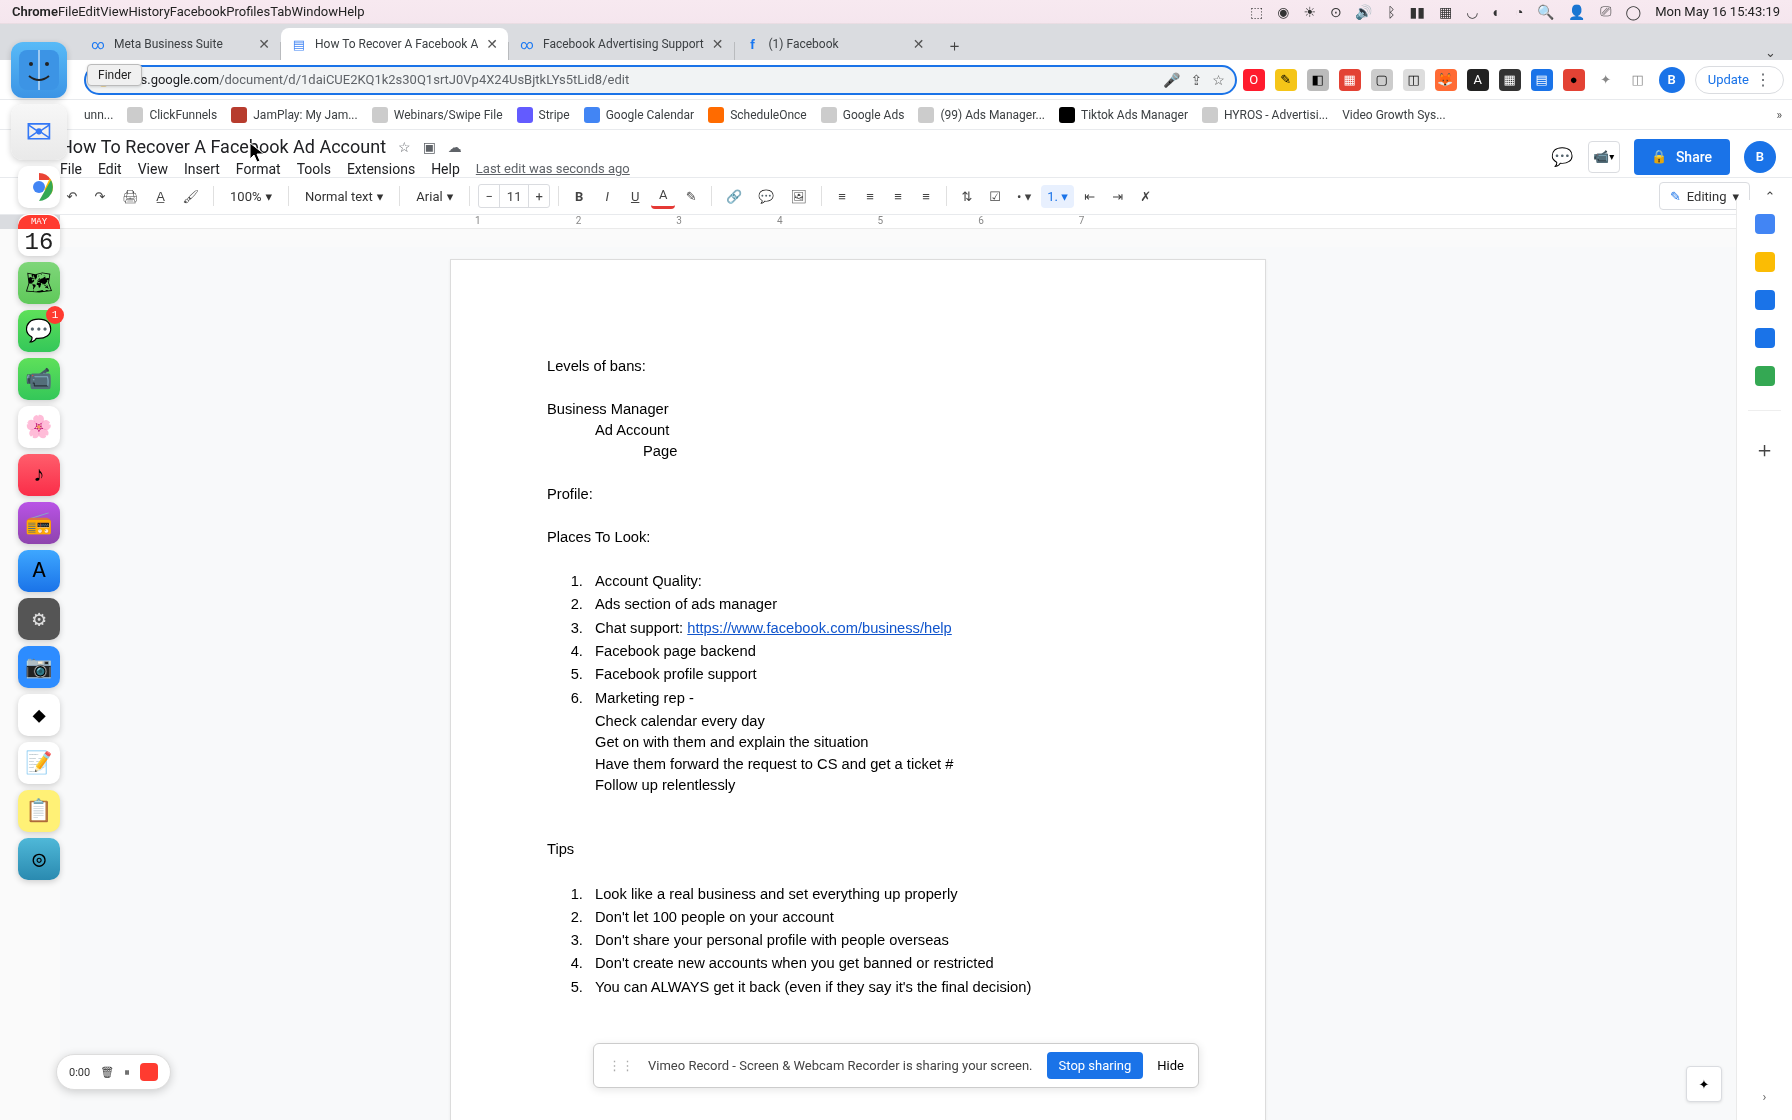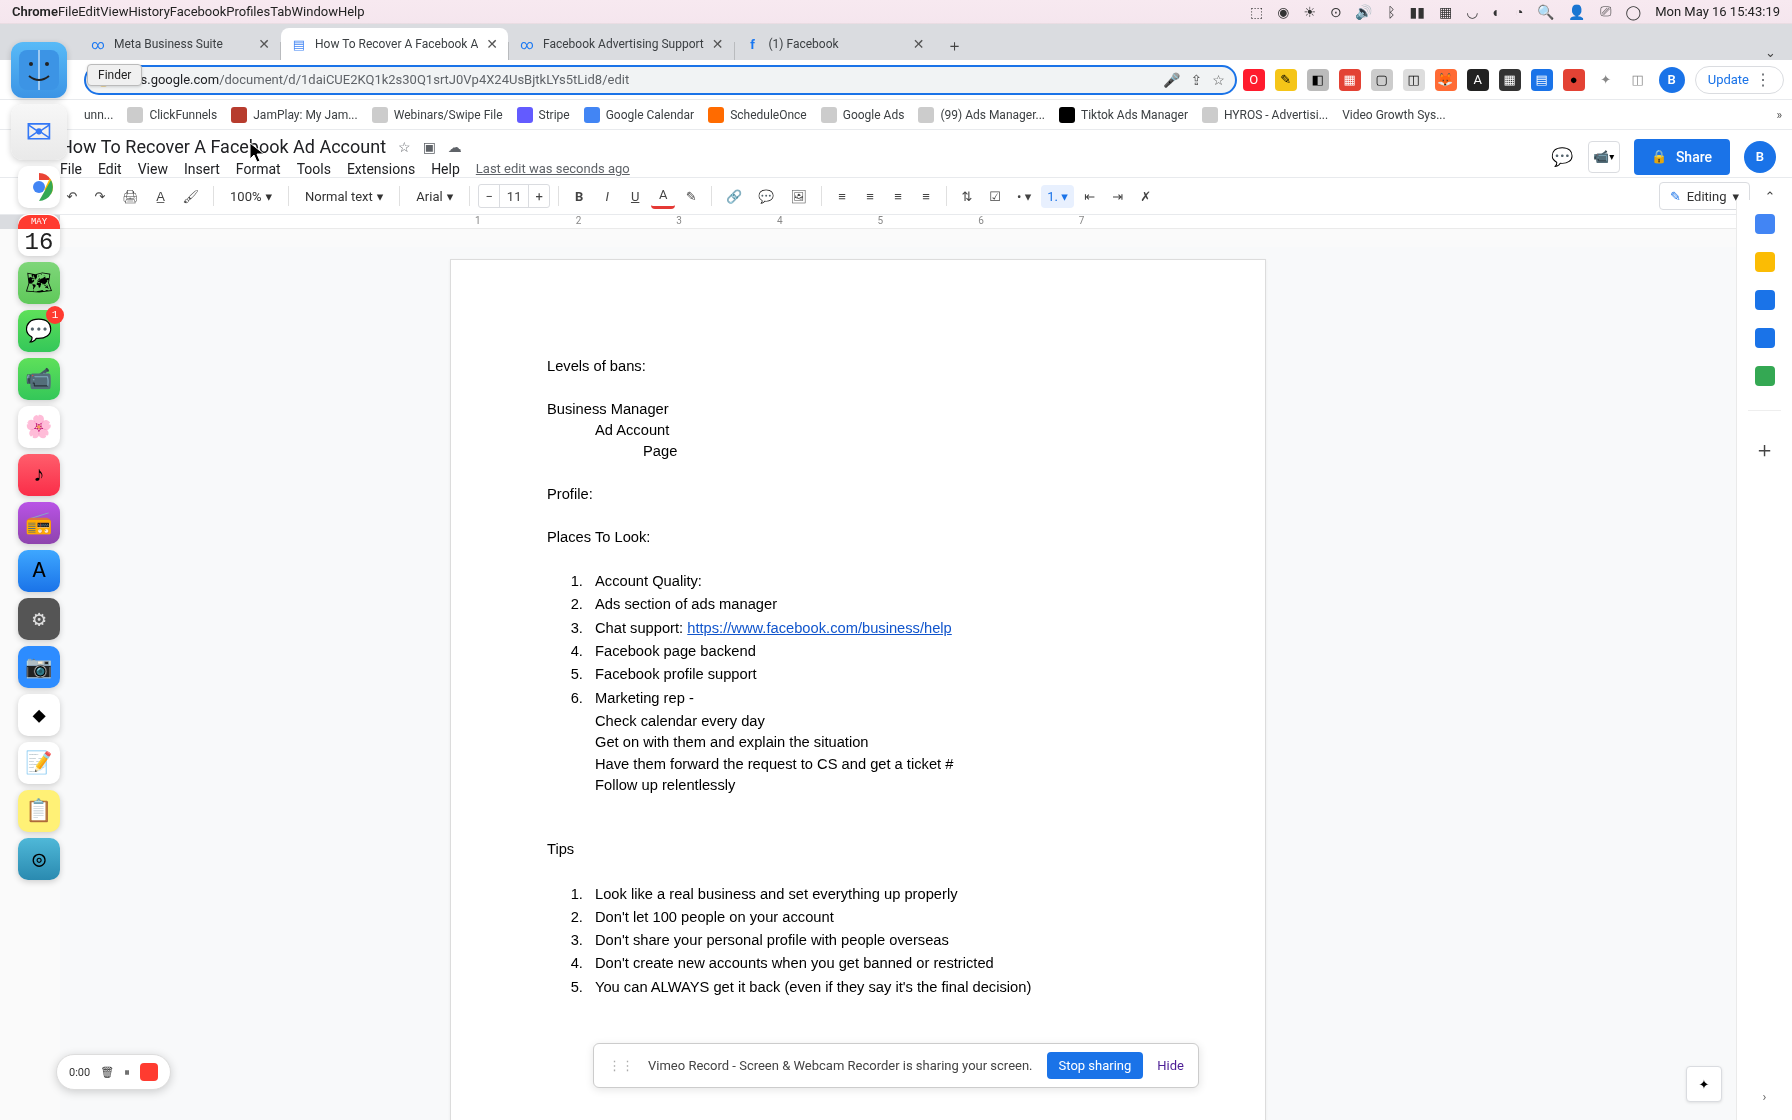--- a/index.html
+++ b/index.html
@@ -261,21 +261,21 @@
       font-size: 13px;
       color: #444;
       box-shadow: 0 2px 8px rgba(0,0,0,.1);
     }
     .vimeo-bar .stop-btn {
       background: #1a73e8;
       color: #fff;
       padding: 6px 12px;
       border-radius: 4px;
     }
-    .vimeo-bar .hide-btn { color: #4c1d95; }
+    .vimeo-bar .hide-btn { color: #000000; }
     
     .dock {
       position: absolute;
       left: 4px;
       top: 42px;
       width: 70px;
       display: flex;
       flex-direction: column;
       gap: 6px;
       align-items: center;

